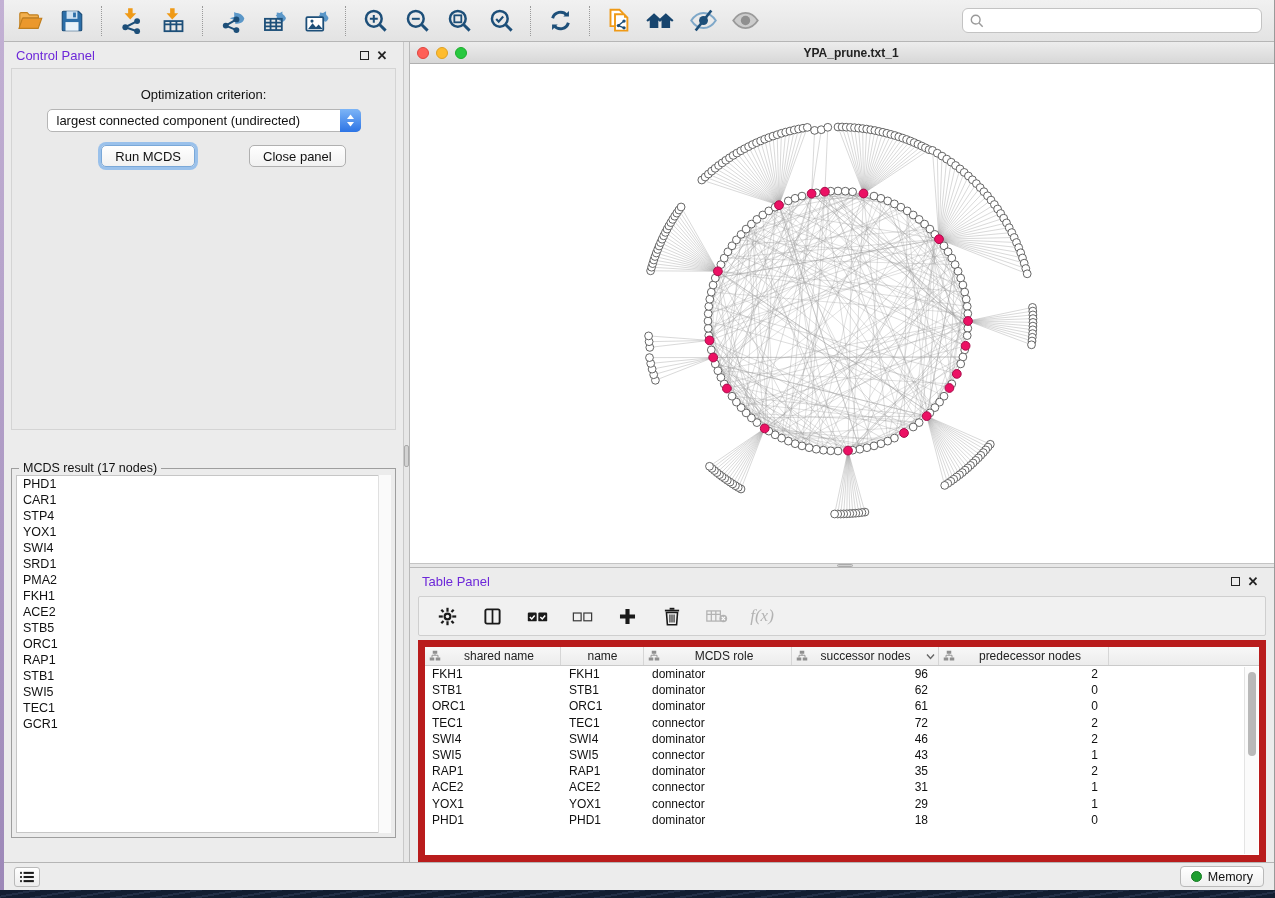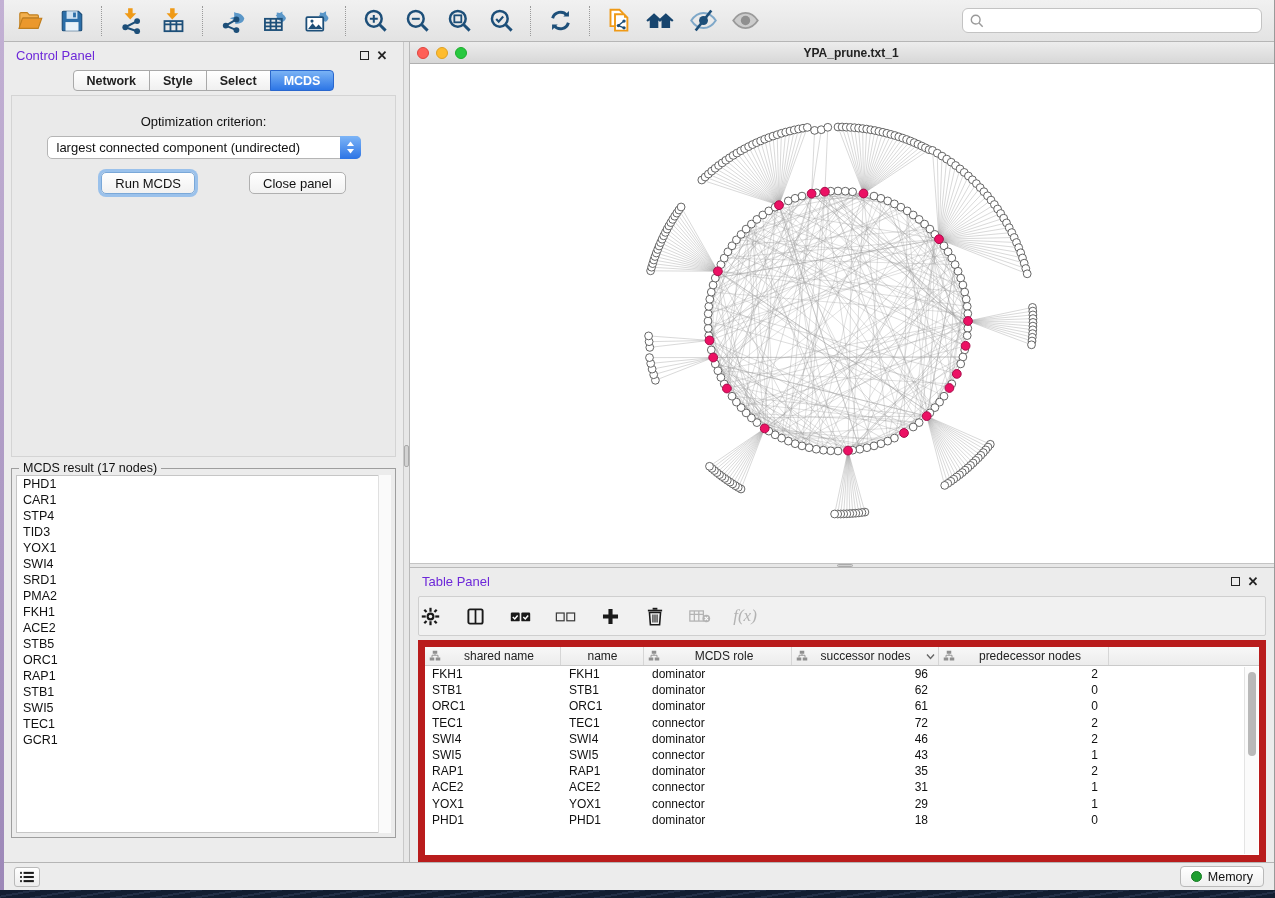--- a/index.html
+++ b/index.html
@@ -92,21 +92,21 @@
   .net-canvas svg { position:absolute; inset:0; }
 
   .hsplit { height:5px; flex:0 0 5px; background:#e7e7e7; border-top:1px solid #c4c4c4;
     border-bottom:1px solid #b9b9b9; position:relative; }
   .hsplit .handle { position:absolute; top:0; left:427px; width:16px; height:3px;
     background:#cfcfcf; border:1px solid #aaa; border-radius:2px; }
 
   
   .tp { flex:1; display:flex; flex-direction:column; background:#ececec; min-height:0; }
   .tp-toolbar { margin:2px 8px 2px; height:40px; flex:0 0 40px; background:#f1f1f1;
-    border:1px solid #cfcfcf; border-radius:2px; display:flex; align-items:center; gap:23px;text-align:center; }
+    border:1px solid #cfcfcf; border-radius:2px; display:flex; align-items:center; padding-left:17px; gap:23px;text-align:center; }
   .tico { width:22px; height:22px; display:flex; align-items:center; justify-content:center; }
   .fx { font-family:"Liberation Serif",serif; font-style:italic; font-size:17px; color:#b3b3b3; }
 
   .table-wrap { margin:2px 8px 0; flex:1; background:#fff; border:7px solid #b91c1c; position:relative; overflow:hidden; }
   .thead { display:flex; height:19px; background:linear-gradient(#f8f8f8,#ececec); border-bottom:1px solid #cacaca; }
   .th { display:flex; align-items:center; border-right:1px solid #d6d6d6; padding:0 3px 0 4px; overflow:hidden; }
   .th-label { flex:1; text-align:center; font-size:12px; color:#222; white-space:nowrap; }
   .tr { display:flex; height:16.2px; align-items:center; }
   .td { font-size:12px; color:#111; padding-left:8px; white-space:nowrap; overflow:hidden; }
   .td.first { padding-left:7px; }
@@ -282,26 +282,20 @@
       <div class="panel-head">
         <span class="panel-title">Control Panel</span>
         <span class="spacer"></span>
         <span class="wbtn">
             <span class="float-glyph"></span>
           </span>
         <span class="wbtn">
             <span class="close-glyph">✕</span>
           </span>
       </div>
-      <div class="cp-tabs">
-          <button class="seg-tab">Network</button>
-          <button class="seg-tab">Style</button>
-          <button class="seg-tab">Select</button>
-          <button class="seg-tab selected">MCDS</button>
-        </div>
       <div class="cp-body">
         <div class="tabcontent">
           <div class="opt-label">Optimization criterion:</div>
           <div class="dropdown">
             <span class="dd-value">largest connected component (undirected)</span>
             <span class="dd-stepper">
               <svg width="9" height="6" viewBox="0 0 9 6">
                   <path d="M4.5 0.5L8 5H1z" fill="#fff"></path>
                 </svg>
               <svg width="9" height="6" viewBox="0 0 9 6">
@@ -313,21 +307,20 @@
             <button class="mac-btn focused">Run MCDS</button>
             <button class="mac-btn">Close panel</button>
           </div>
         </div>
         <div class="result-group">
           <span class="result-legend">MCDS result (17 nodes)</span>
           <div class="result-list">
               <div class="list-item">PHD1</div>
               <div class="list-item">CAR1</div>
               <div class="list-item">STP4</div>
-              <div class="list-item">TID3</div>
               <div class="list-item">YOX1</div>
               <div class="list-item">SWI4</div>
               <div class="list-item">SRD1</div>
               <div class="list-item">PMA2</div>
               <div class="list-item">FKH1</div>
               <div class="list-item">ACE2</div>
               <div class="list-item">STB5</div>
               <div class="list-item">ORC1</div>
               <div class="list-item">RAP1</div>
               <div class="list-item">STB1</div>

